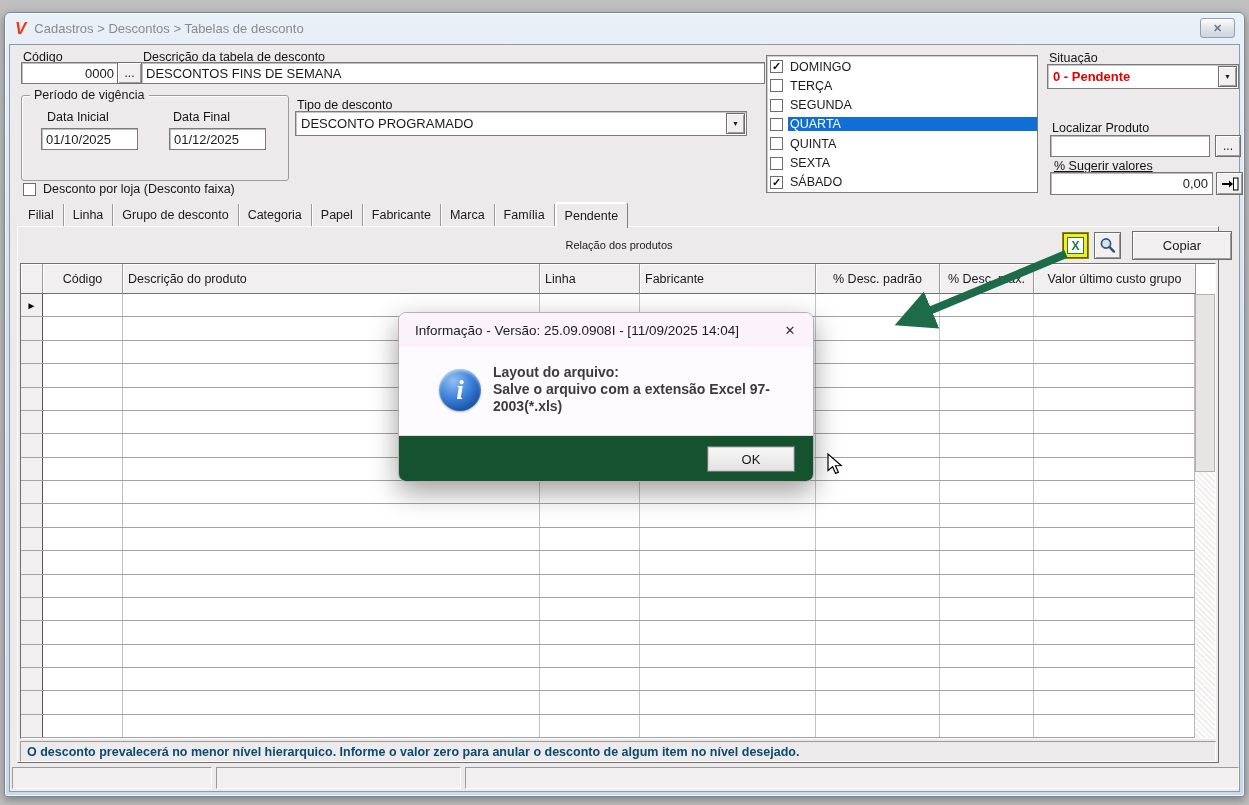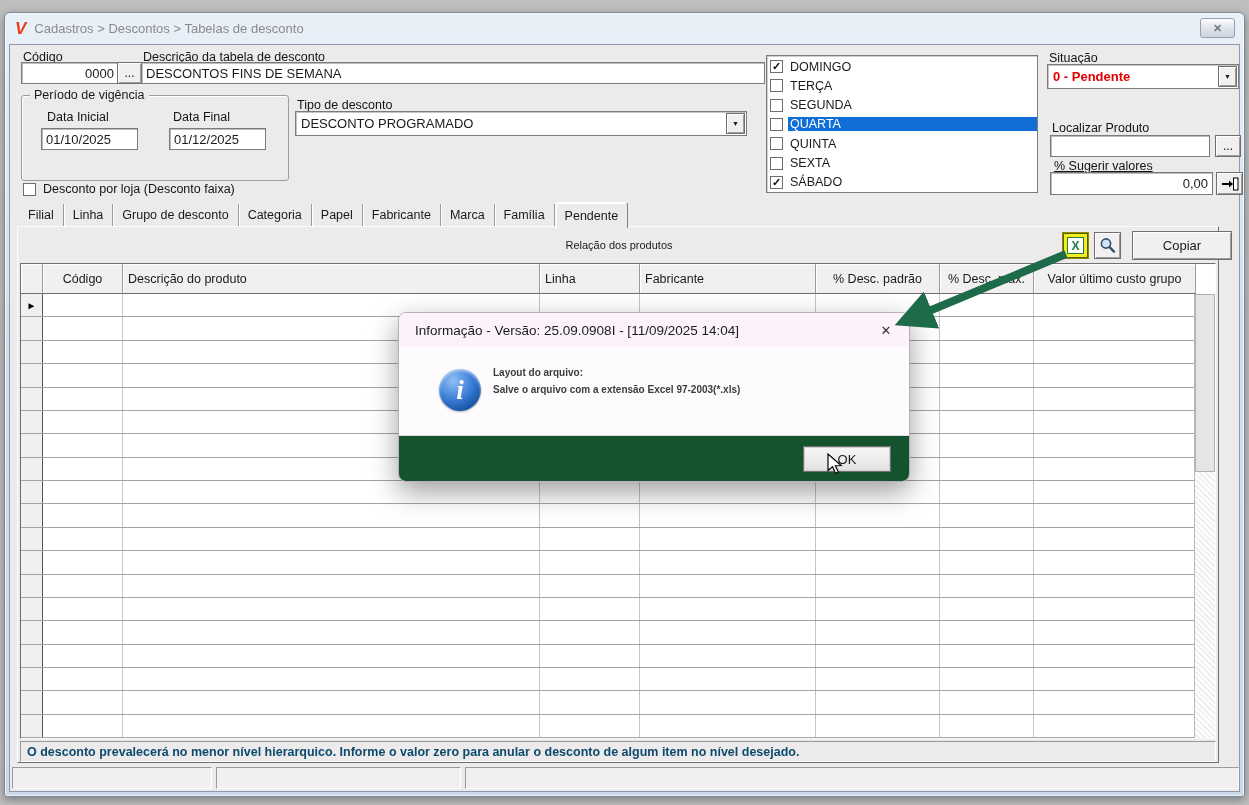--- a/index.html
+++ b/index.html
@@ -118,38 +118,38 @@
   .g-thumb { position:absolute; left:0; right:0; top:0; height:178px; background:#e7e4e4; border:1px solid #b3b0b0; }
 
   
   .note-strip { position:absolute; background:#eceaea; border:1px solid; border-color:#9a9a9a #fff #fff #9a9a9a;
     display:flex; align-items:center; padding-left:6px; font-weight:bold; font-size:12.5px; }
   .statusbar { position:absolute; display:flex; gap:4px; }
   .status-cell { background:#f1efef; border:1px solid; border-color:#9a9a9a #fff #fff #9a9a9a; height:22px; }
 
   
   .dialog {
-    position:absolute; left:398px; top:312px; width:512px; height:170px;
+    position:absolute; left:398px; top:312px; width:416px; height:170px;
     background:#fdfbfd; border:1px solid #b7b1b7; border-radius:8px;
     box-shadow:0 10px 28px rgba(0,0,0,.38);
     z-index:20; overflow:hidden;
   }
   .dlg-title { position:absolute; left:0; right:0; top:0; height:34px; background:#fbf2fa;
     display:flex; align-items:center; padding:0 16px; font-size:13.5px; color:#1c1c1c; }
   .dlg-close { position:absolute; right:12px; top:7px; width:22px; height:20px; display:flex; align-items:center; justify-content:center;
     color:#333; font-size:13px; cursor:pointer; }
   .dlg-body { position:absolute; left:0; right:0; top:34px; height:90px; background:#fdfbfd; }
   .info-icon {
     position:absolute; left:40px; top:22px; width:42px; height:42px; border-radius:50%;
     background:radial-gradient(circle at 34% 28%, #8fc0f2 0%, #3c7fd8 45%, #124f9e 80%, #0a3a77 100%);
     box-shadow:inset 0 2px 3px rgba(255,255,255,.55), 0 1px 2px rgba(0,0,0,.3);
     display:flex; align-items:center; justify-content:center;
     color:#fff; font-family:"Liberation Serif", serif; font-weight:bold; font-style:italic; font-size:27px;
   }
-  .dlg-lines { position:absolute; left:94px; top:17px; font-size:10px; font-weight:bold; color:#3c3c3c; line-height:17px; }
+  .dlg-lines { position:absolute; left:94px; top:17px; font-size:14px; font-weight:bold; color:#3c3c3c; line-height:17px; }
   .dlg-footer { position:absolute; left:0; right:0; bottom:0; height:46px; background:#14532d; border-top:1px solid #e2dee2; }
   .ok-btn {
     position:absolute; right:18px; top:10px; width:88px; height:26px;
     background:linear-gradient(#f7f7f7,#e2e2e2); border:1px solid #707070;
     box-shadow:0 0 0 1px #cfcfcf inset;
     display:flex; align-items:center; justify-content:center; font-size:13px; cursor:pointer;
   }
 
   .overlay-svg { position:absolute; left:0; top:0; width:1249px; height:805px; z-index:30; pointer-events:none; }
   .underline { text-decoration:underline; }

